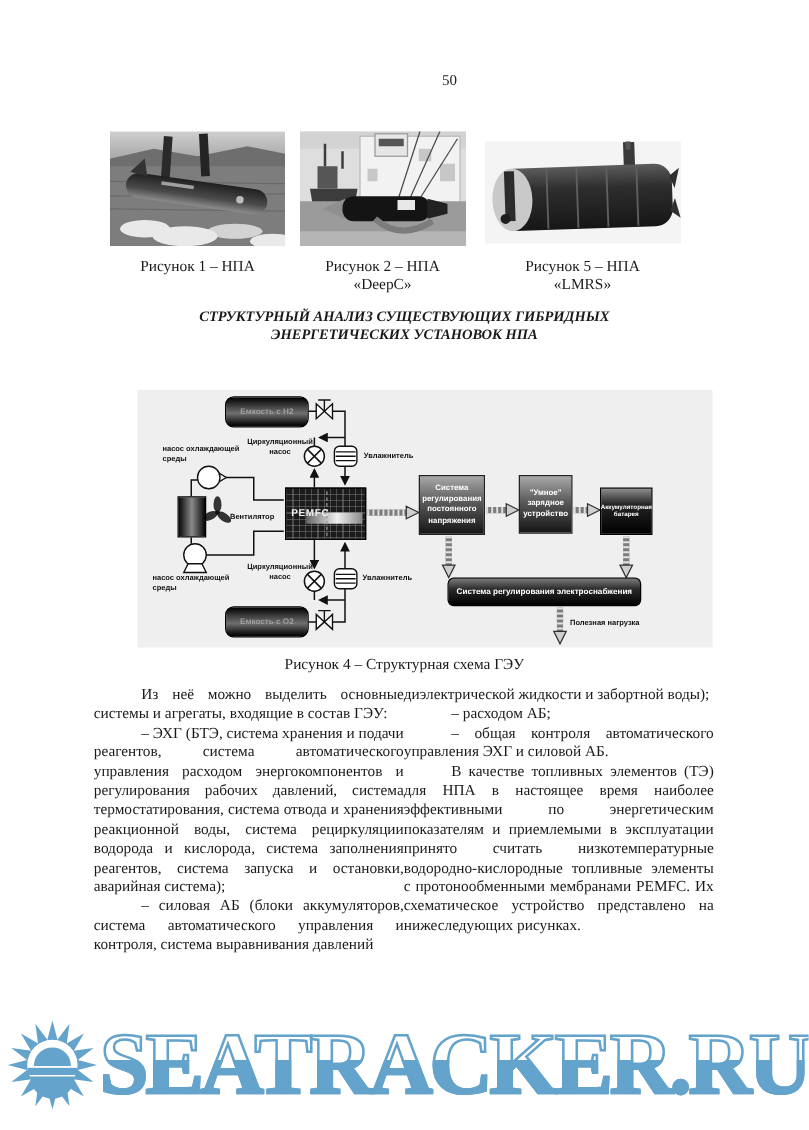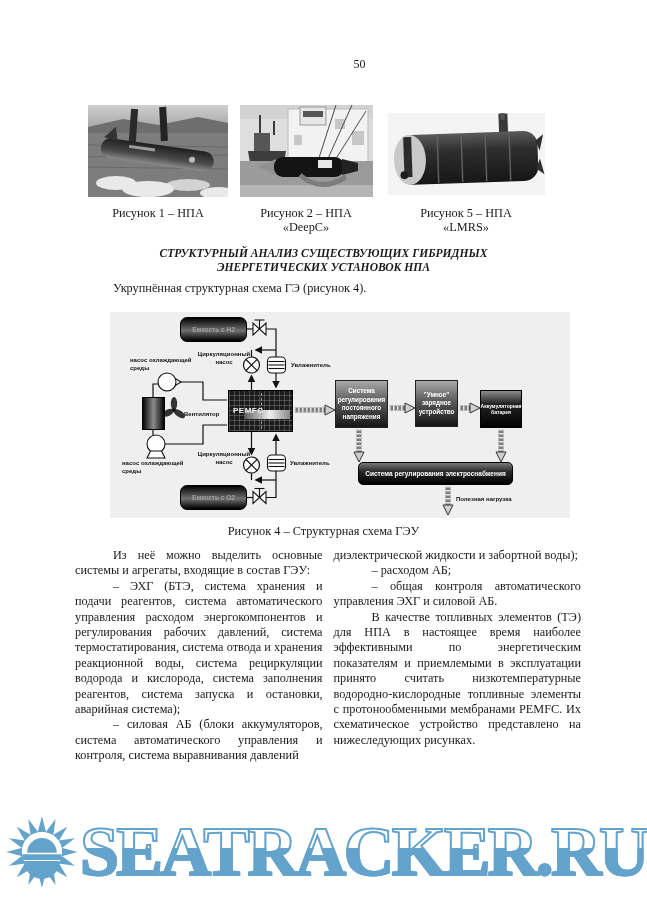--- a/index.html
+++ b/index.html
@@ -30,21 +30,21 @@
      background-image:repeating-linear-gradient(0deg,rgba(135,135,135,.45) 0 1px,transparent 1px 5px),
                       repeating-linear-gradient(90deg,rgba(135,135,135,.45) 0 1px,transparent 1px 5px);}
   .pemfc-band{position:absolute;left:16px;top:19px;right:2px;height:9px;
      background:linear-gradient(90deg,#666 0%,#efefef 55%,#8a8a8a 100%);}
   .pemfc-dash{position:absolute;left:32px;top:2px;bottom:2px;border-left:1px dashed #9a9a9a;}
   .pemfc-label{position:absolute;left:4px;top:15px;color:#f2f2f2;font-size:8px;font-weight:bold;letter-spacing:.5px;}
   .lbl{position:absolute;font-size:6px;line-height:7.5px;font-weight:bold;color:#111;white-space:pre-line;}
   .lbl.ctr{text-align:center;}
   .diag-caption{position:absolute;top:524px;left:0;width:100%;text-align:center;font-size:12.3px;}
   
-  .columns{position:absolute;top:548px;left:75px;width:506px;display:flex;gap:11px;}
+  .columns{position:absolute;top:548px;left:75px;width:506px;display:flex;}
   .col{width:248px;}
   .para{margin:0;font-size:12.25px;line-height:15.4px;text-align:justify;}
   .para.indent{text-indent:38px;}
   
   .watermark{position:absolute;left:4px;top:800px;width:643px;height:104px;display:flex;align-items:center;}
   .wm-text{font-family:"Liberation Serif","DejaVu Serif",serif;font-weight:bold;font-size:70px;
      letter-spacing:-2.5px;white-space:nowrap;line-height:104px;
      background:linear-gradient(to bottom,#ffffff 0%,#ffffff 46%,#64a3cb 46%,#64a3cb 100%);
      -webkit-background-clip:text;background-clip:text;color:transparent;
      -webkit-text-stroke:2px #64a3cb;}
@@ -166,21 +166,20 @@
     <div>«DeepC»</div>
   </div>
   <div class="fig-cap" style="left:381px;top:206px;">
     <div>Рисунок 5 – НПА</div>
     <div>«LMRS»</div>
   </div>
 
   <div class="heading">
     <div>СТРУКТУРНЫЙ АНАЛИЗ СУЩЕСТВУЮЩИХ ГИБРИДНЫХ ЭНЕРГЕТИЧЕСКИХ УСТАНОВОК НПА</div>
   </div>
-  <p class="intro">Укрупнённая структурная схема ГЭ (рисунок 4).</p>
 
   <div class="diagram">
     <svg class="lines" width="427" height="206" viewBox="0 0 427 206">
       <defs>
         <marker id="arr" viewBox="0 0 10 10" refX="8" refY="5" markerWidth="6.5" markerHeight="6.5" orient="auto-start-reverse">
           <path d="M0,0 L10,5 L0,10 z" fill="#111"></path>
         </marker>
       </defs>
 
       <g stroke="#111" stroke-width="1.2" fill="none">

